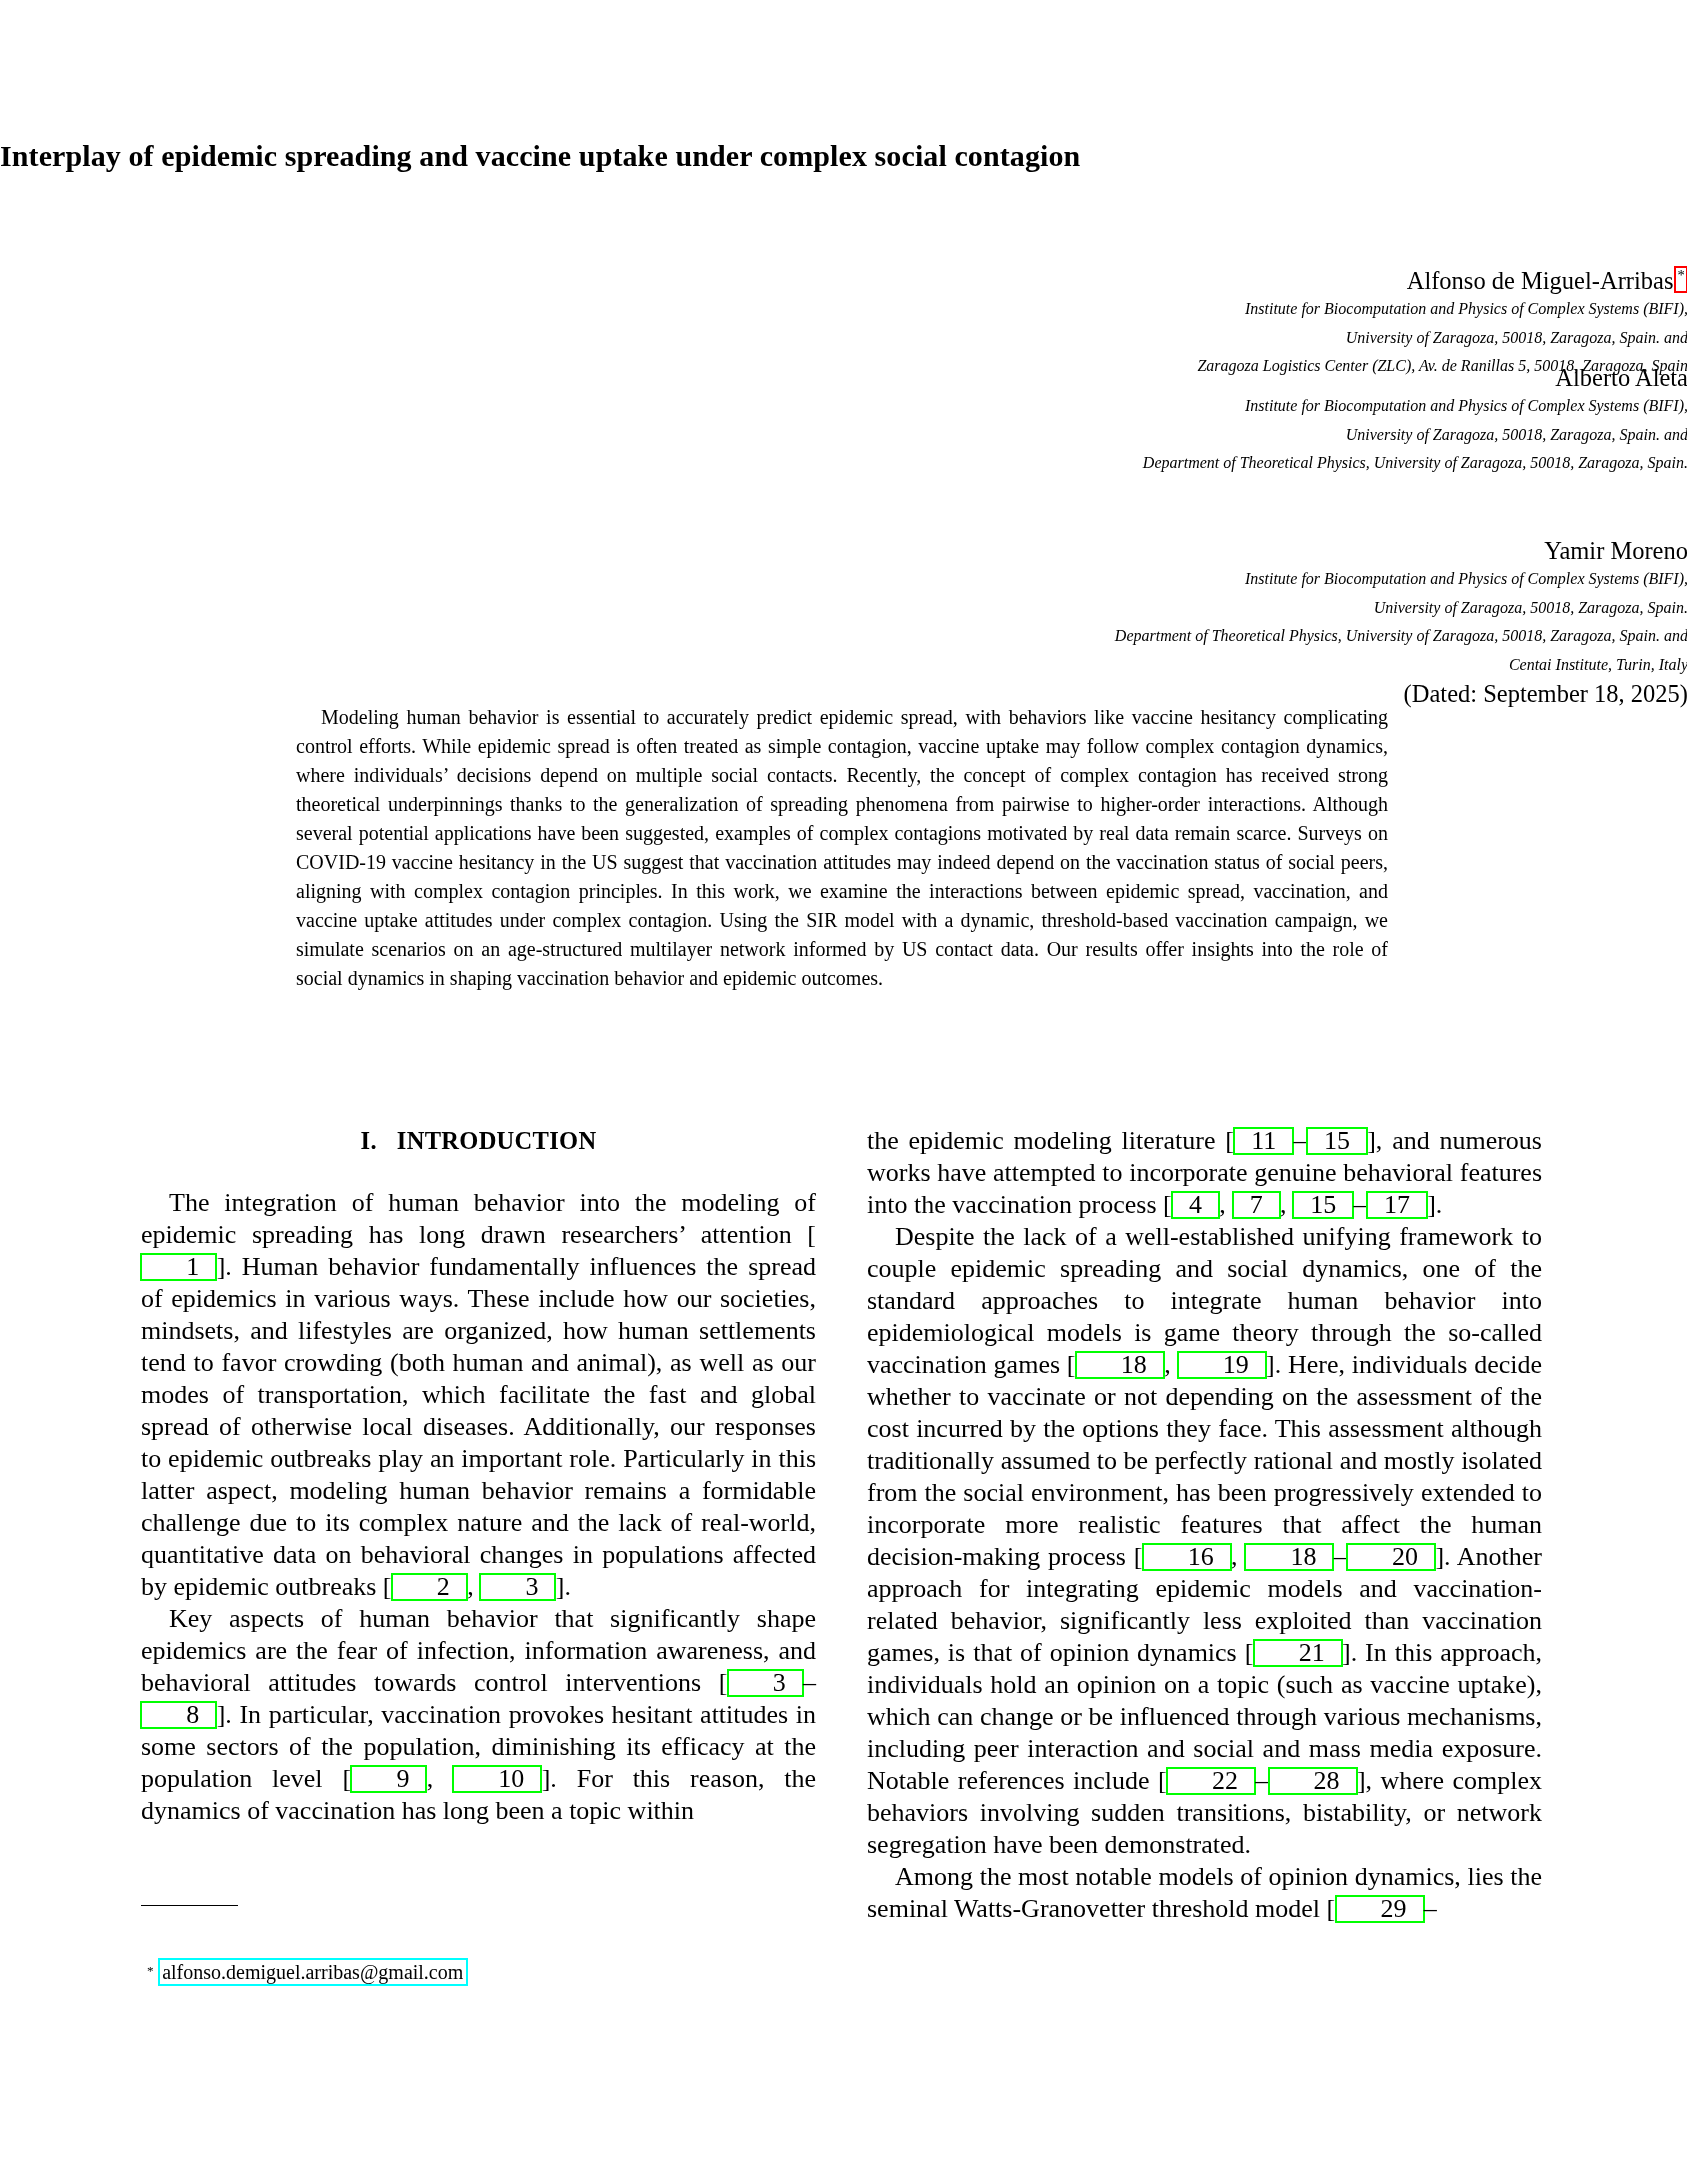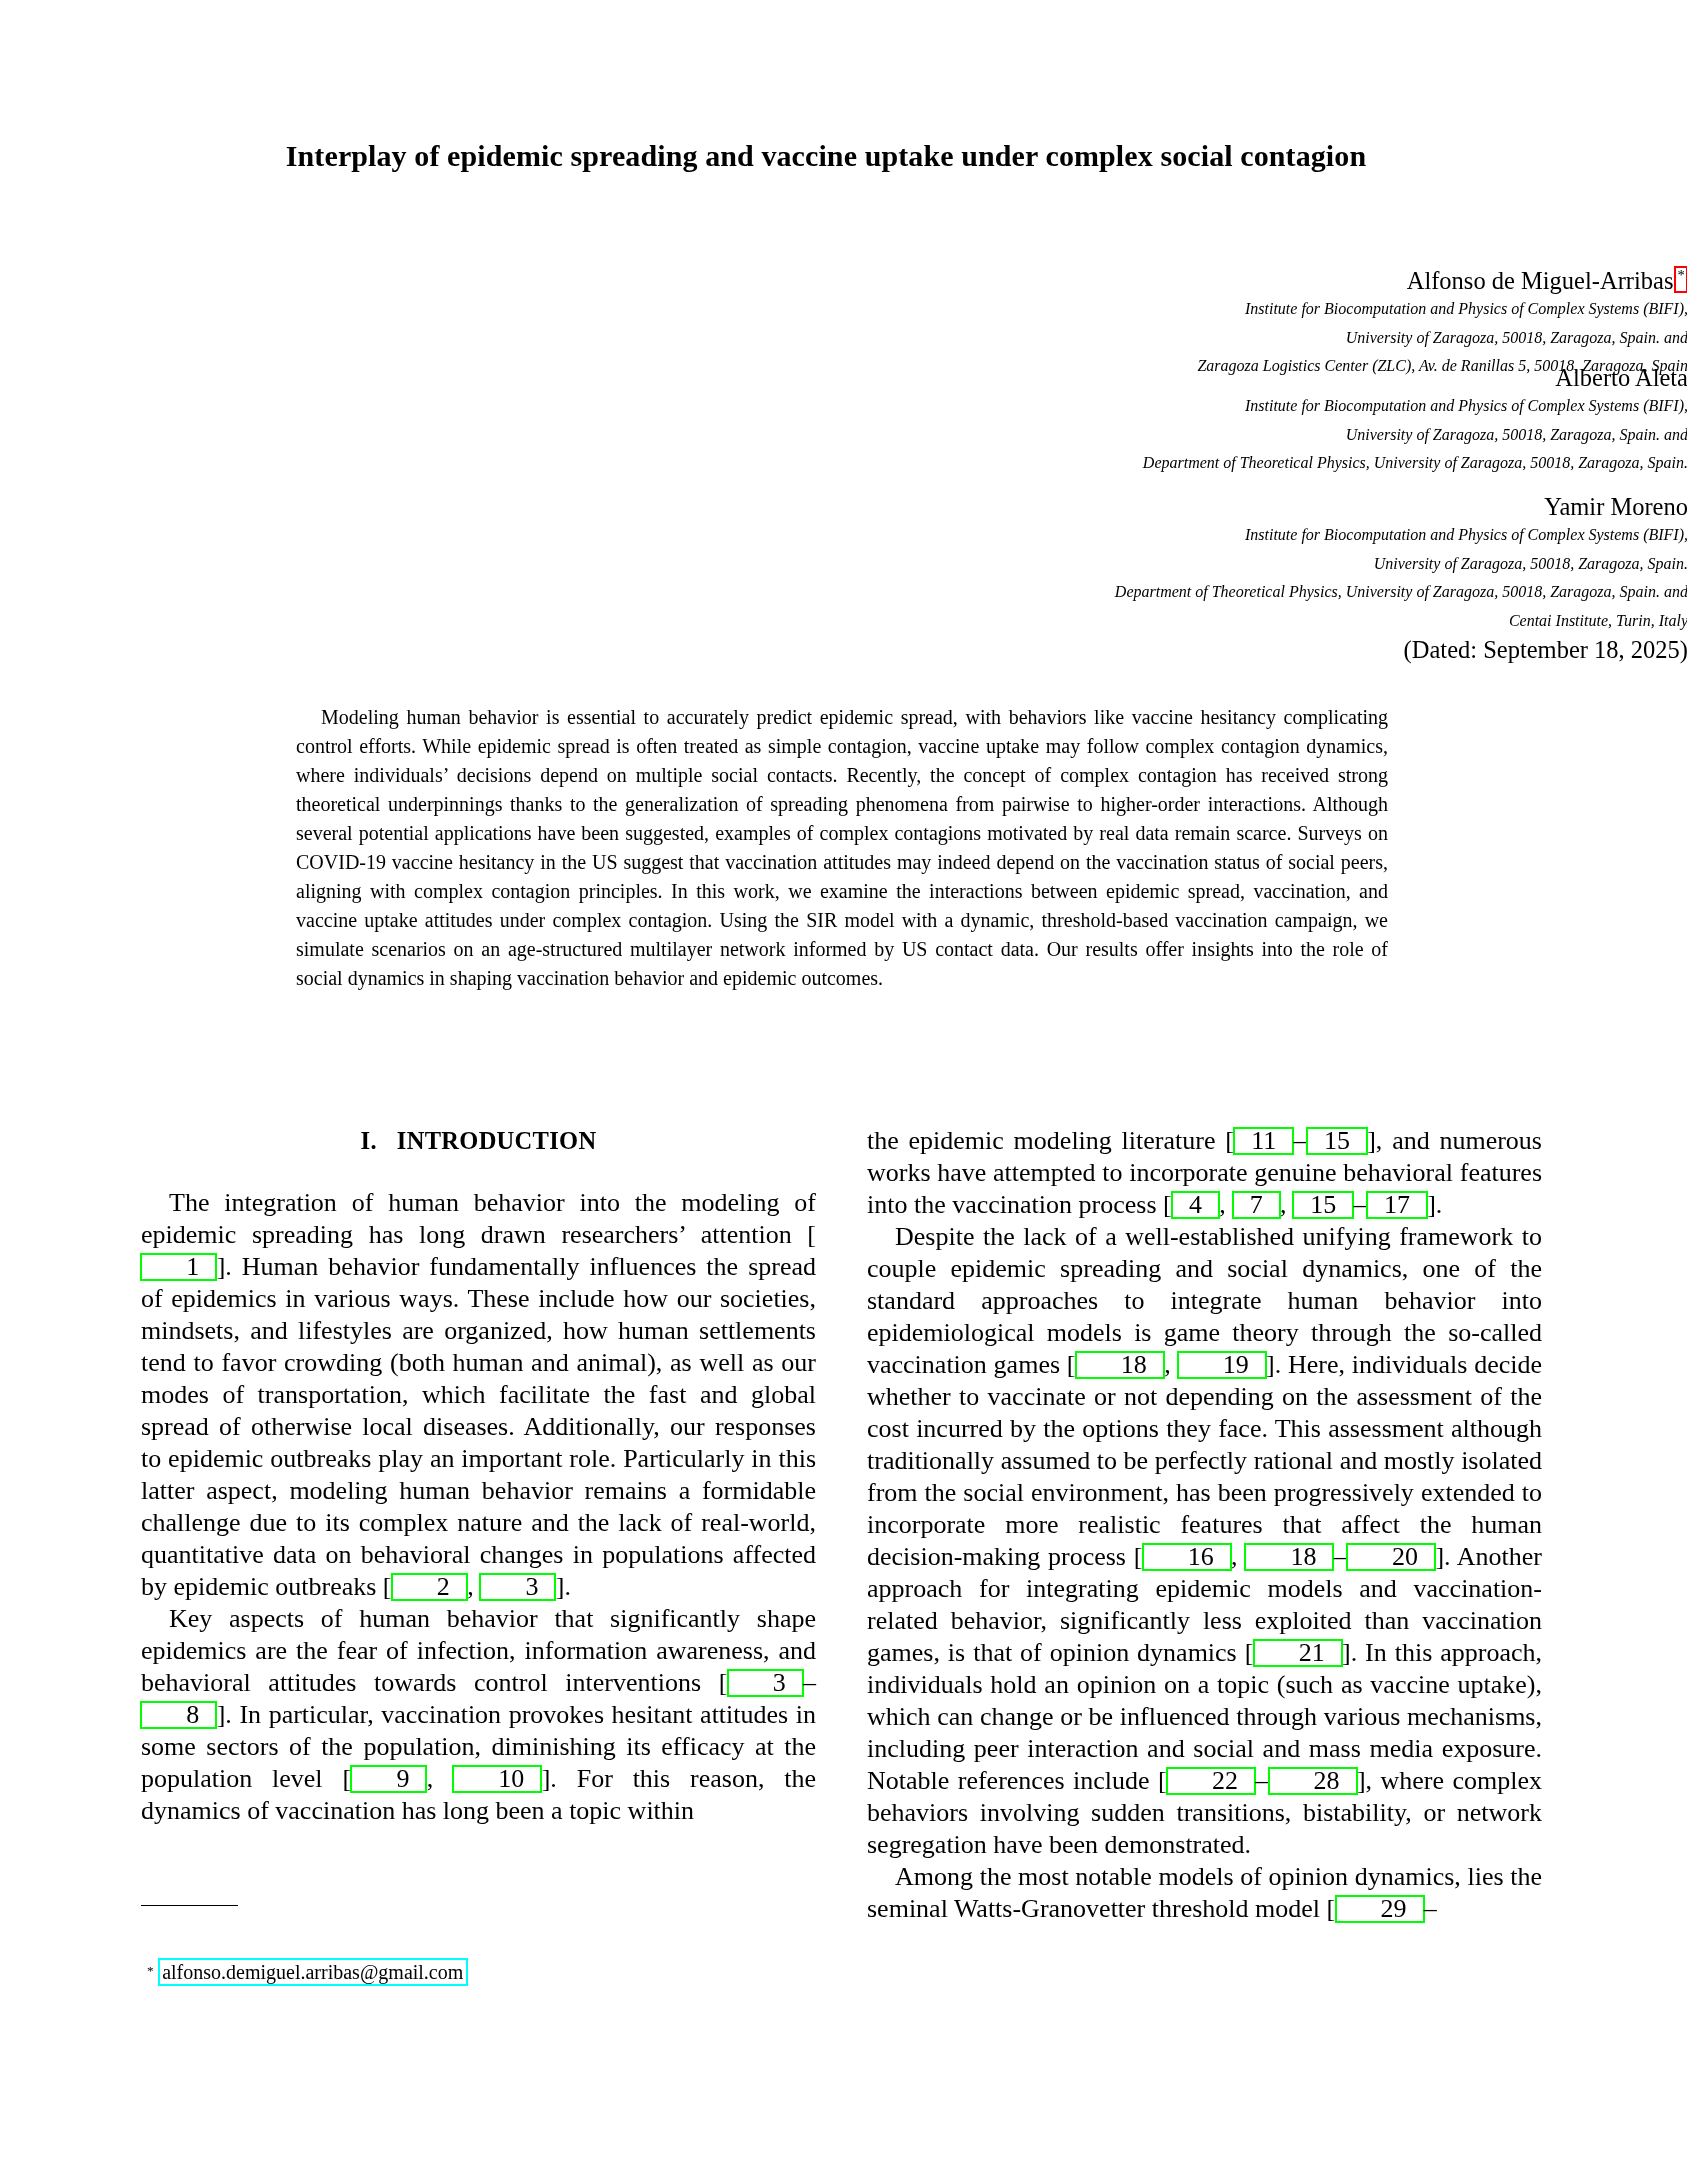--- a/index.html
+++ b/index.html
@@ -1,21 +1,21 @@
 <!DOCTYPE html>
 <html style="font-size:10.6px"><head>
 <meta charset="utf-8">
 <style>
   html, body { margin: 0; padding: 0; background: #ffffff; }
   body {
     width: 1688px; height: 2183px; position: relative; overflow: hidden;
     font-family: "Liberation Serif", "DejaVu Serif", serif; color: #000;
   }
   .title {
-    position: absolute; top: 139px; left: 0; width: 1652px; text-align: center;
+    position: absolute; top: 139px; left: 0; width: 1652px; text-align: left;
     font-size: 30px; font-weight: bold; letter-spacing: 0.1px;
   }
   .author-block { position: absolute; left: 0; width: 1688px; text-align: right; }
   .author-name { font-size: 24.5px; line-height: 29px; }
   .affil { font-size: 16px; font-style: italic; line-height: 28.5px; }
   .dated { font-size: 24.5px; line-height: 29px; }
   .fnmark-box {
     display: inline-block; border: 2px solid #ff0000; font-size: 14.6px;
     vertical-align: top; line-height: 14.6px; padding: 0 1.3px; height: 22.5px; margin-left: 0.7px;
   }
@@ -60,21 +60,21 @@
   <div class="affil">Zaragoza Logistics Center (ZLC), Av.  de Ranillas 5, 50018, Zaragoza, Spain</div>
 </div>
 
 <div class="author-block" style="top:363px;">
   <div class="author-name">Alberto  Aleta</div>
   <div class="affil">Institute for Biocomputation and Physics of Complex Systems (BIFI),</div>
   <div class="affil">University of Zaragoza, 50018, Zaragoza, Spain.   and</div>
   <div class="affil">Department of Theoretical Physics, University of Zaragoza, 50018, Zaragoza, Spain.</div>
 </div>
 
-<div class="author-block" style="top:492px;">
+<div class="author-block" style="top:536px;">
   <div class="author-name">Yamir  Moreno</div>
   <div class="affil">Institute for Biocomputation and Physics of Complex Systems (BIFI),</div>
   <div class="affil">University of Zaragoza, 50018, Zaragoza, Spain.</div>
   <div class="affil">Department of Theoretical Physics, University of Zaragoza, 50018, Zaragoza, Spain.   and</div>
   <div class="affil">Centai Institute, Turin, Italy</div>
   <div class="dated">(Dated: September 18, 2025)</div>
 </div>
 
 <div class="abstract">Modeling human behavior is essential to accurately predict epidemic spread, with behaviors like vaccine hesitancy complicating control efforts.  While epidemic spread is often treated as simple contagion, vaccine uptake may follow complex contagion dynamics, where individuals’ decisions depend on multiple social contacts. Recently, the concept of complex contagion has received strong theoretical underpinnings thanks to the generalization of spreading phenomena from pairwise to higher-order interactions.  Although several potential applications have been suggested, examples of complex contagions motivated by real data remain scarce. Surveys on COVID-19 vaccine hesitancy in the US suggest that vaccination attitudes may indeed depend on the vaccination status of social peers, aligning with complex contagion principles. In this work, we examine the interactions between epidemic spread, vaccination, and vaccine uptake attitudes under complex contagion.  Using the SIR model with a dynamic, threshold-based vaccination campaign, we simulate scenarios on an age-structured multilayer network informed by US contact data. Our results offer insights into the role of social dynamics in shaping vaccination behavior and epidemic outcomes.</div>
 

